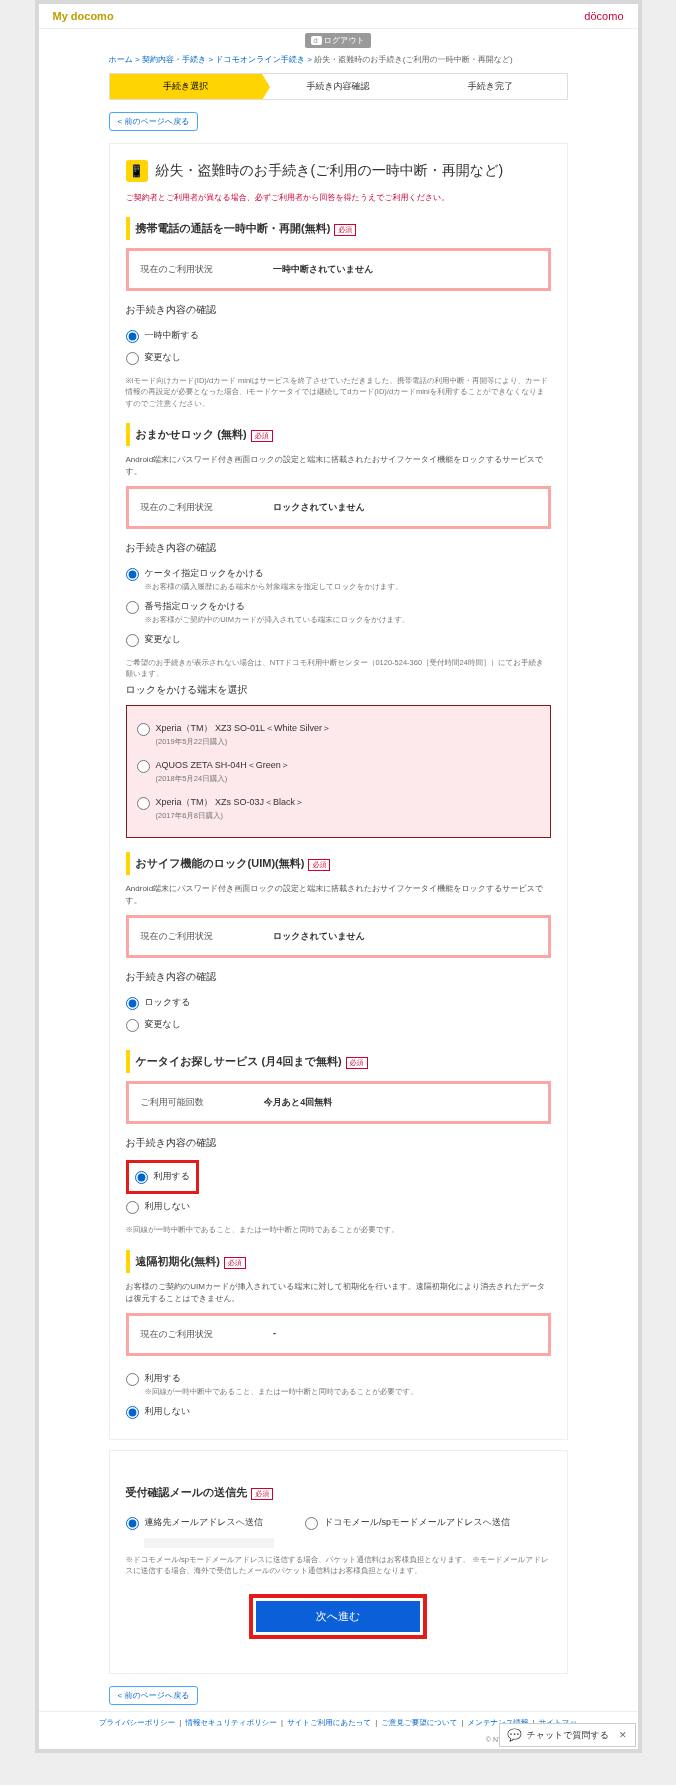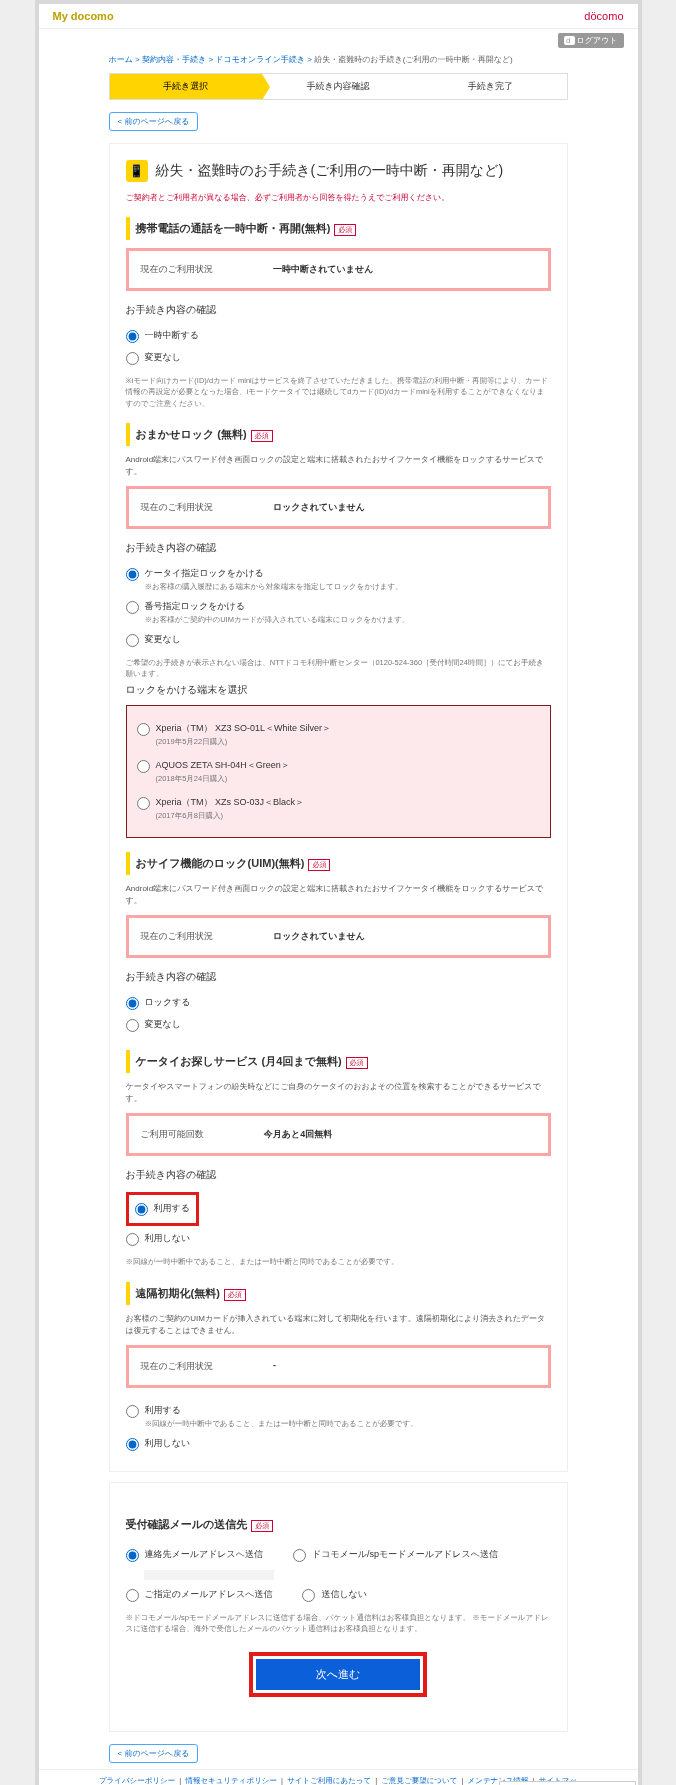--- a/index.html
+++ b/index.html
@@ -2,21 +2,21 @@
 <html><head>
 <meta charset="utf-8">
 <style>
 *{box-sizing:border-box;margin:0;padding:0;font-family:"Hiragino Sans","Meiryo",sans-serif}
 body{background:#eee;font-size:9px;color:#333}
 .viewport{width:607px;margin:0 auto;background:#d8d8d8;position:relative;padding:4px}
 .page{background:#fff;min-height:1670px;position:relative}
 .topbar{display:flex;justify-content:space-between;align-items:center;padding:6px 14px;border-bottom:1px solid #eee}
 .logo-my{color:#bba000;font-weight:bold;font-size:11px}
 .logo-d{color:#c03;font-weight:normal;font-size:11px}
-.logout-row{text-align:right;padding:4px 14px}
+.logout-row{text-align:center;padding:4px 14px}
 .logout{background:#999;color:#fff;font-size:8px;padding:2px 6px;border-radius:2px;display:inline-block}
 .logout::before{content:"d ";background:#fff;color:#999;padding:0 2px;margin-right:2px;border-radius:2px}
 .crumb{font-size:8px;color:#06c;padding:2px 70px}
 .crumb span{color:#666}
 .steps{display:flex;margin:6px 70px;border:1px solid #ddd}
 .step{flex:1;text-align:center;padding:6px 18px;font-size:9px;position:relative;background:#fff}
 .step.on{background:#ffd400;color:#000}
 .step.on::after{content:"";position:absolute;right:-8px;top:0;border-left:8px solid #ffd400;border-top:13px solid transparent;border-bottom:13px solid transparent;z-index:1}
 .back{margin:6px 70px;display:inline-block;border:1px solid #4aa5ff;color:#06c;font-size:8px;padding:3px 8px;border-radius:3px;cursor:pointer}
 .main{margin:6px 70px;background:#fff;border:1px solid #eee;padding:16px}
@@ -148,21 +148,20 @@
           <input type="radio" name="g3" checked="" style="">
           <span>ロックする</span>
         </label>
  <label class="radio-row">
           <input type="radio" name="g3" style="">
           <span>変更なし</span>
         </label>
 
  
  <div class="sec-h"><span>ケータイお探しサービス (月4回まで無料)</span><span class="req">必須</span></div>
- <div class="desc">ケータイやスマートフォンの紛失時などにご自身のケータイのおおよその位置を検索することができるサービスです。</div>
  <div class="status-box">
   <span class="lbl">ご利用可能回数</span>
           <span class="val">今月あと4回無料</span>
  </div>
  <div class="sub-h">お手続き内容の確認</div>
  <div class="hl">
   <label class="radio-row">
             <input type="radio" name="g4" checked="" style="">
             <span>利用する</span>
           </label>
@@ -186,41 +185,31 @@
         </label>
  <label class="radio-row">
           <input type="radio" name="g5" checked="" style="">
           <span>利用しない</span>
         </label>
 </div>
 
 
 <div class="main" style="margin-top:10px">
  <div class="sec-h" style="border-left:none;padding-left:0"><span>受付確認メールの送信先</span><span class="req">必須</span></div>
- <div style="display:flex;flex-wrap:wrap;gap:4px 30px">
+ <div style="display:flex;flex-wrap:wrap;gap:4px 42px">
   <label class="radio-row">
             <input type="radio" name="g6" checked="" style="">
             <span>連絡先メールアドレスへ送信</span>
           </label>
   <label class="radio-row">
             <input type="radio" name="g6" style="">
             <span>ドコモメール/spモードメールアドレスへ送信</span>
           </label>
  </div>
  <div style="height:10px;background:#f3f3f3;margin:4px 0 4px 18px;width:130px"></div>
- <div style="display:flex;gap:30px">
-  <label class="radio-row">
-            <input type="radio" name="g6" style="">
-            <span>ご指定のメールアドレスへ送信</span>
-          </label>
-  <label class="radio-row">
-            <input type="radio" name="g6" style="">
-            <span>送信しない</span>
-          </label>
- </div>
  <div class="note">※ドコモメール/spモードメールアドレスに送信する場合、パケット通信料はお客様負担となります。
 ※モードメールアドレスに送信する場合、海外で受信したメールのパケット通信料はお客様負担となります。</div>
 
  <div class="btn-row">
   <span class="btn-wrap">
    <button class="btn-next">次へ進む</button>
   </span>
  </div>
 </div>
 

